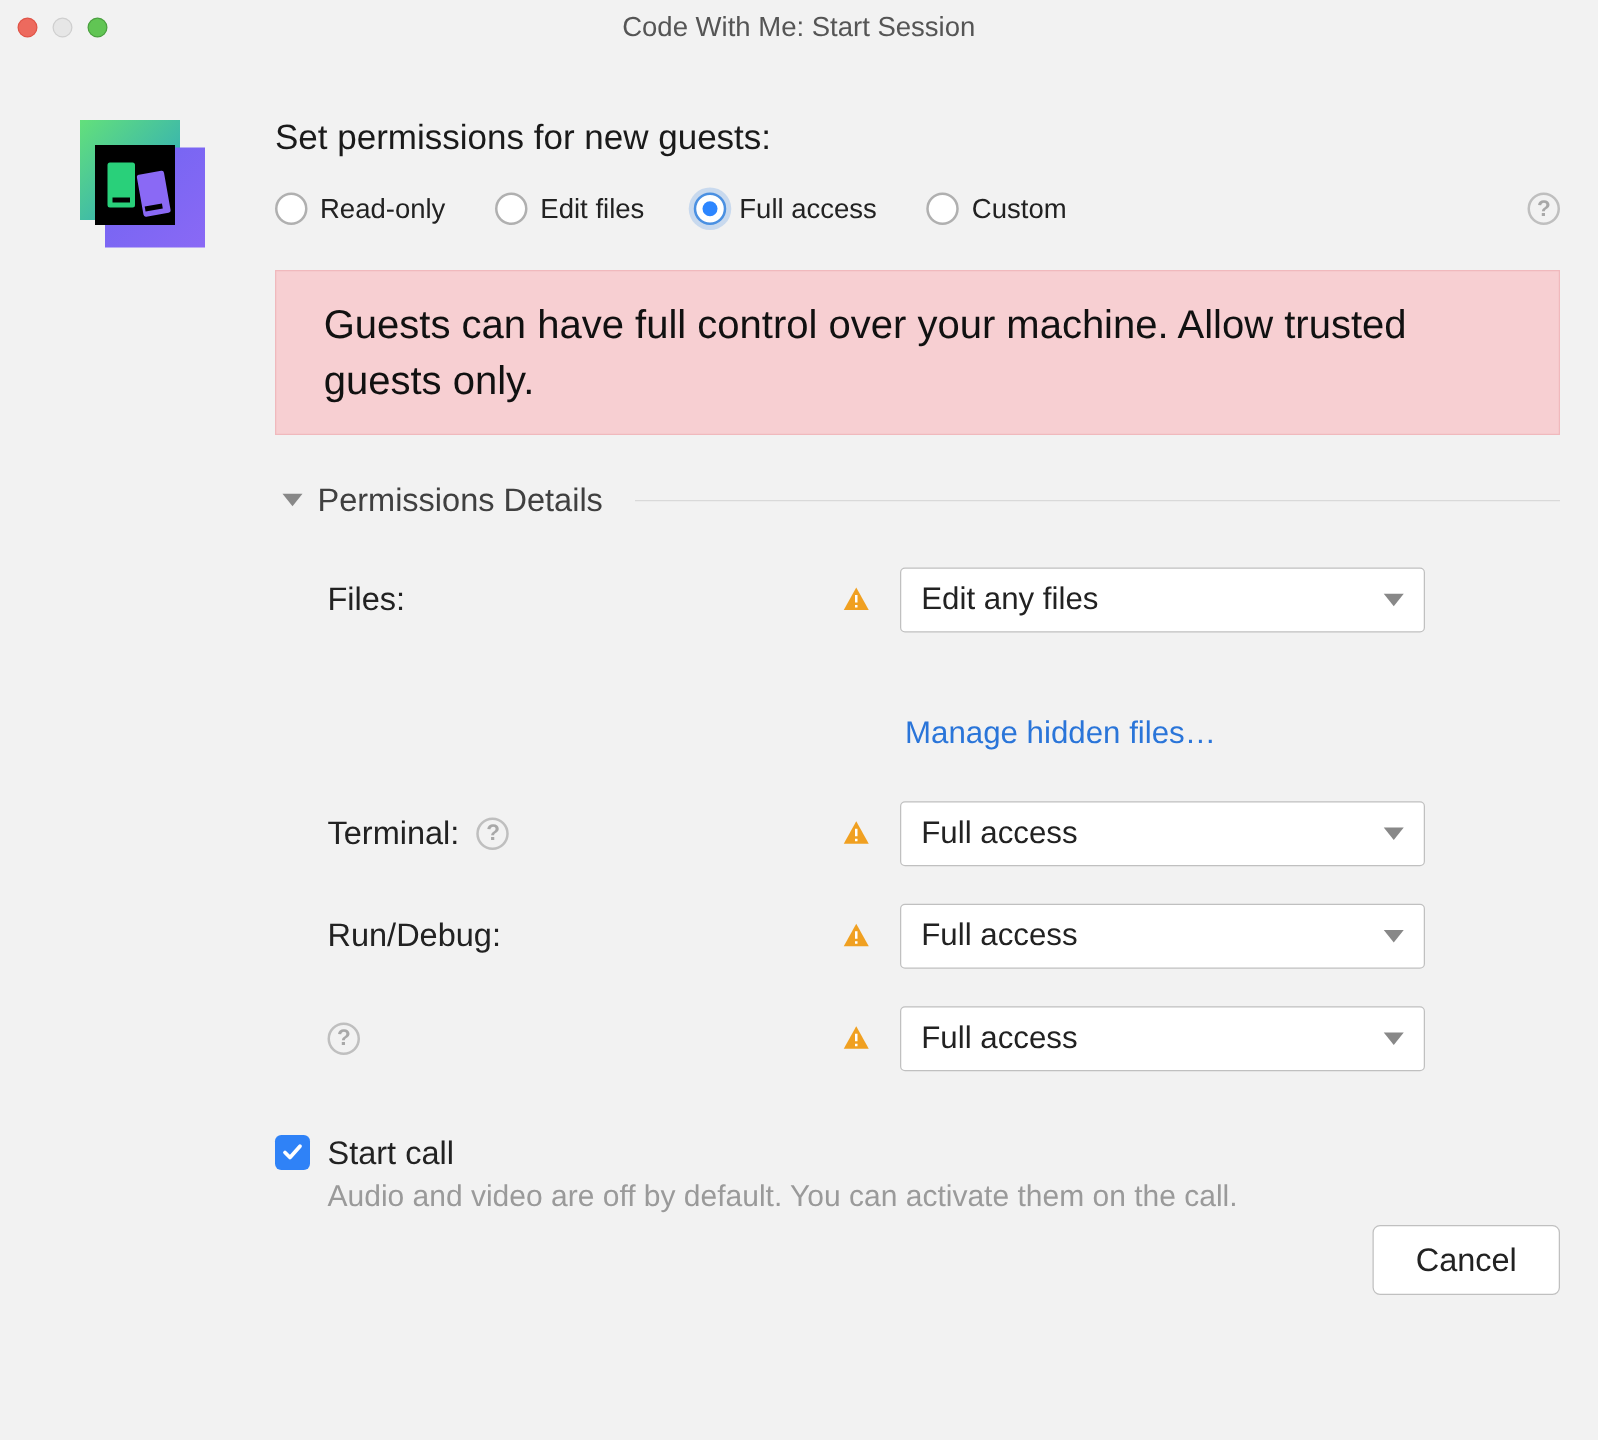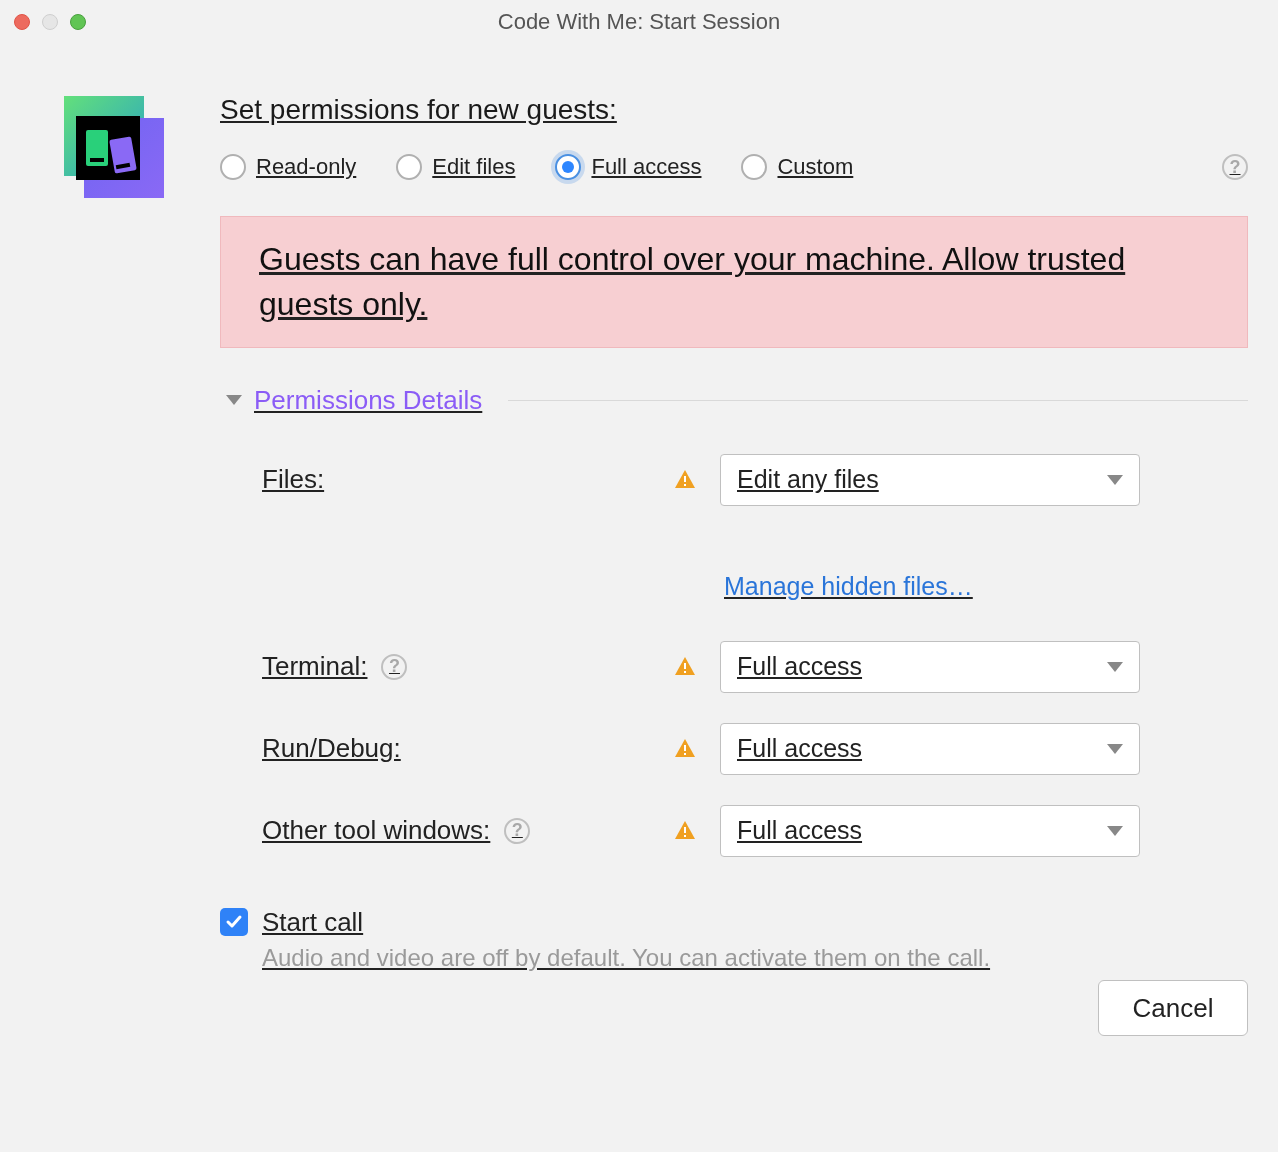--- a/index.html
+++ b/index.html
@@ -28,21 +28,20 @@
   .title {
     position: absolute;
     left: 0; right: 0;
     text-align: center;
     font-size: 22px;
     color: #555;
   }
   .content {
     display: flex;
     padding: 50px 30px 0 60px;
-    text-decoration: underline;
   }
   .icon-col {
     width: 160px;
     flex: none;
   }
   .app-icon { width: 108px; height: 108px; position: relative; }
   .main-col { flex: 1; }
   .section-heading {
     font-size: 28px;
     color: #1a1a1a;
@@ -83,21 +82,21 @@
     display: flex; align-items: center; gap: 12px;
     margin-bottom: 38px;
   }
   .disclosure {
     width: 0; height: 0;
     border-left: 8px solid transparent;
     border-right: 8px solid transparent;
     border-top: 10px solid #888;
     margin-left: 6px;
   }
-  .details-title { font-size: 26px; color: #8b5cf6; }
+  .details-title { font-size: 26px; color: #404040; }
   .details-line {
     flex: 1; height: 1px; background: #d9d9d9; margin-left: 14px;
   }
   .perm-grid {
     display: grid;
     grid-template-columns: 410px 48px 1fr;
     row-gap: 30px;
     align-items: center;
     padding-left: 42px;
     margin-bottom: 50px;
@@ -276,21 +275,20 @@
             <rect x="11" y="8" width="2" height="6" fill="#fff"></rect>
             <rect x="11" y="16" width="2" height="2" fill="#fff"></rect>
           </svg>
       </div>
       <div class="select">
         <span>Full access</span>
         <span class="chevron"></span>
       </div>
 
       <div class="perm-label">
-        <span>Other tool windows:</span>
         <span class="help-circle" style="margin-left:0">?</span>
       </div>
       <div class="warn-tri">
         <svg viewBox="0 0 24 24">
             <path fill="#f0a021" d="M12 2 L22 20 H2 Z"></path>
             <rect x="11" y="8" width="2" height="6" fill="#fff"></rect>
             <rect x="11" y="16" width="2" height="2" fill="#fff"></rect>
           </svg>
       </div>
       <div class="select">

